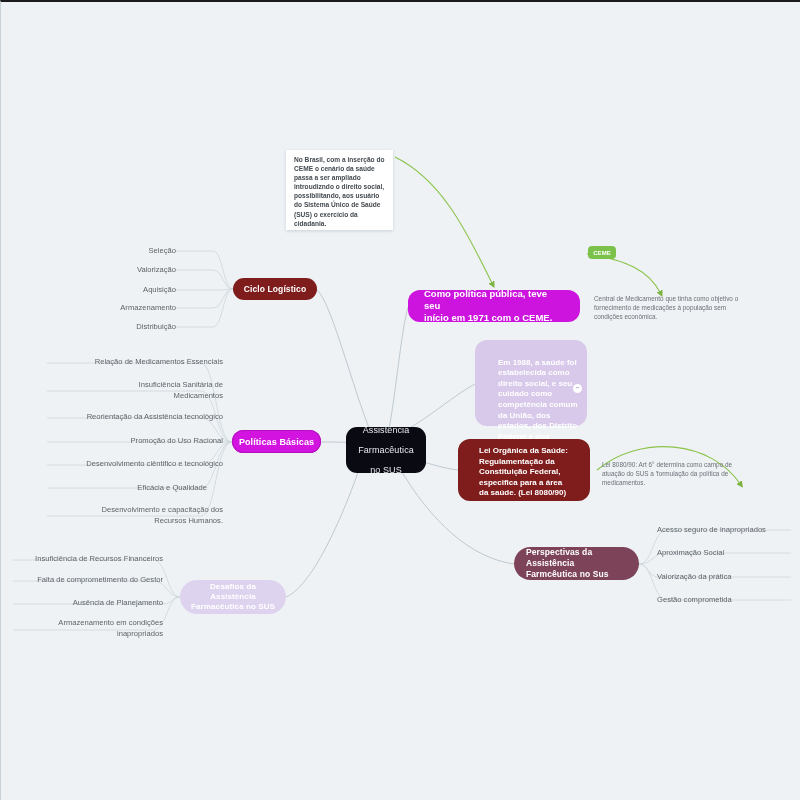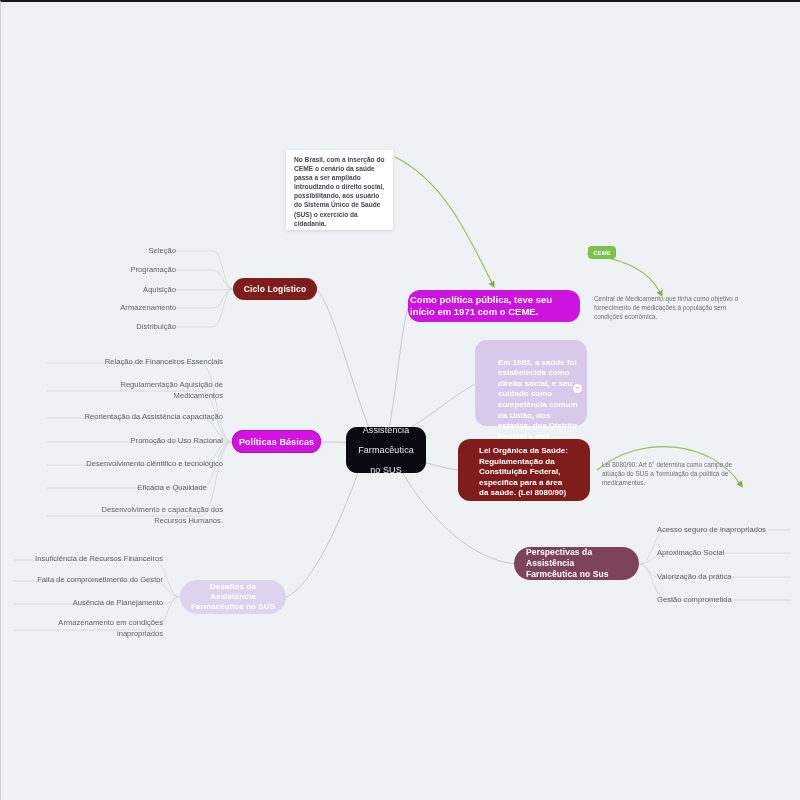--- a/index.html
+++ b/index.html
@@ -104,21 +104,21 @@
     box-sizing: border-box;
   }
   .block-politica {
     left: 407px; top: 288px;
     width: 172px; height: 32px;
     background: #cc14de;
     color: #ffffff;
     font-size: 9.5px;
     font-weight: bold;
     line-height: 12px;
-    padding: 4px 2px;
+    padding: 4px 16px;
     display: flex; align-items: center;
   }
   .block-1988 {
     left: 474px; top: 338px;
     width: 112px; height: 86px;
     background: #d8c9ea;
     color: #ffffff;
     font-size: 8px;
     line-height: 10.6px;
     padding: 7px 9px 7px 23px;
@@ -272,29 +272,29 @@
   <div class="node annot annot-lei">Lei 8080/90: Art 6° determina como campo de atuação do SUS a 'formulação da política de medicamentos.</div>
 
   <div class="node pill pill-ciclo">Ciclo Logístico</div>
   <div class="node pill pill-politicas">Políticas Básicas</div>
   <div class="node pill pill-perspectivas">Perspectivas da Assistência
 Farmcêutica no Sus</div>
   <div class="node pill pill-desafios">Desafios da Assistência
 Farmacêutica no SUS</div>
 
   <div class="leaf" style="left:105px;top:244px;width:70px">Seleção</div>
-  <div class="leaf" style="left:95px;top:263px;width:80px">Programação</div>
+  <div class="leaf" style="left:95px;top:263px;width:80px">Valorização</div>
   <div class="leaf" style="left:95px;top:283px;width:80px">Aquisição</div>
   <div class="leaf" style="left:85px;top:301px;width:90px">Armazenamento</div>
   <div class="leaf" style="left:95px;top:320px;width:80px">Distribuição</div>
 
-  <div class="leaf" style="left:46px;top:355px;width:176px">Relação de Financeiros Essenciais</div>
-  <div class="leaf" style="left:66px;top:378px;width:156px">Regulamentação Aquisição de
+  <div class="leaf" style="left:46px;top:355px;width:176px">Relação de Medicamentos Essenciais</div>
+  <div class="leaf" style="left:66px;top:378px;width:156px">Insuficiência Sanitária de
 Medicamentos</div>
-  <div class="leaf" style="left:46px;top:410px;width:176px">Reorientação da Assistência capacitação</div>
+  <div class="leaf" style="left:46px;top:410px;width:176px">Reorientação da Assistência tecnológico</div>
   <div class="leaf" style="left:66px;top:434px;width:156px">Promoção do Uso Racional</div>
   <div class="leaf" style="left:46px;top:457px;width:176px">Desenvolvimento ciêntifico e tecnológico</div>
   <div class="leaf" style="left:50px;top:481px;width:156px">Eficácia e Qualidade</div>
   <div class="leaf" style="left:56px;top:503px;width:166px">Desenvolvimento e capacitação dos
 Recursos Humanos.</div>
 
   <div class="leaf" style="left:12px;top:552px;width:150px">Insuficiência de Recursos Financeiros</div>
   <div class="leaf" style="left:8px;top:573px;width:154px">Falta de comprometimento do Gestor</div>
   <div class="leaf" style="left:32px;top:596px;width:130px">Ausência de Planejamento</div>
   <div class="leaf" style="left:26px;top:616px;width:136px">Armazenamento em condições

